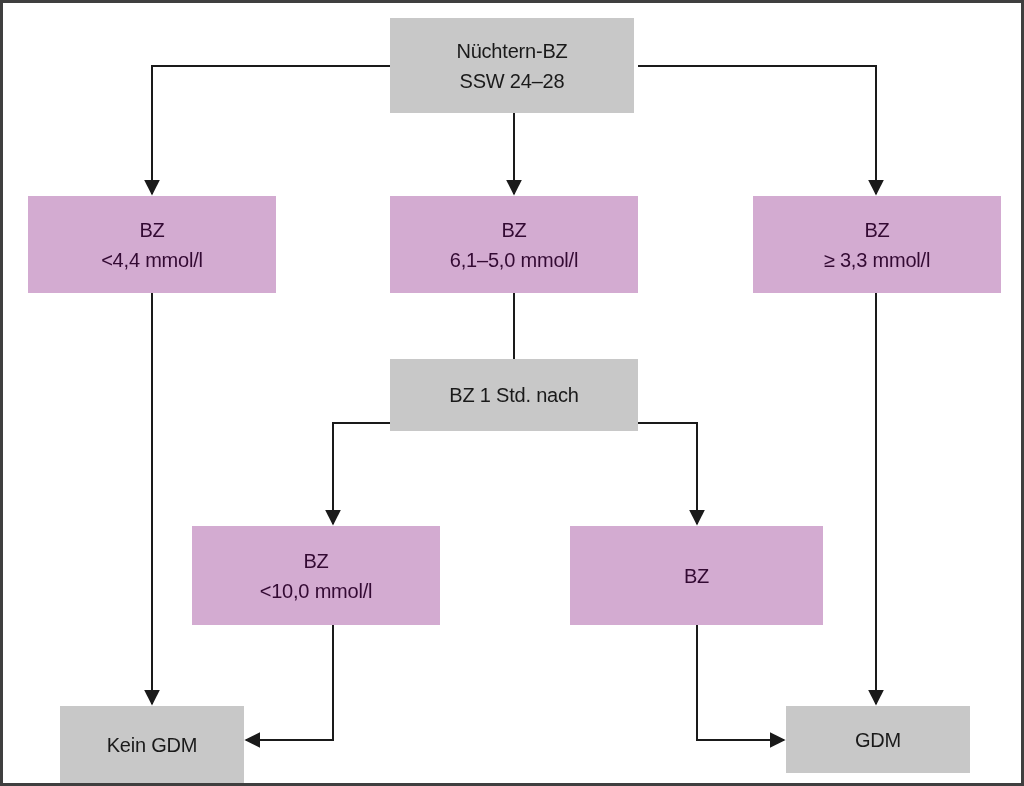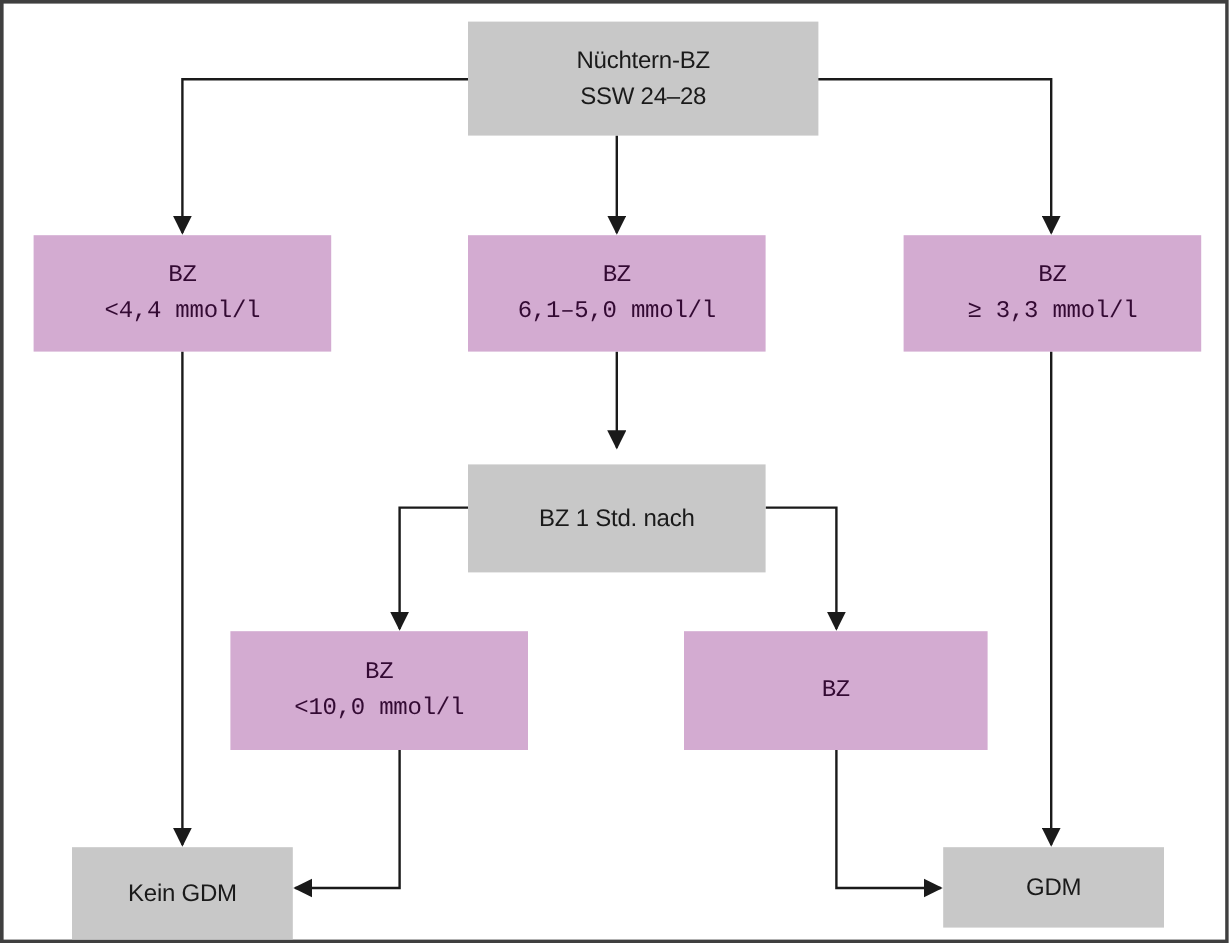--- a/index.html
+++ b/index.html
@@ -45,21 +45,20 @@
     line-height:30px;
     letter-spacing:-0.2px;
   }
   .node.gray{
     background:var(--node-gray);
     color:var(--text-gray-node);
   }
   .node.purple{
     background:var(--node-purple);
     color:var(--text-purple-node);
-    font-family:Liberation Mono, monospace;
   }
 </style>
 </head>
 <body>
 
 <div class="canvas">
 
   <svg class="wires" viewBox="0 0 1024 786" xmlns="http://www.w3.org/2000/svg">
     <defs>
       <marker id="arrow" viewBox="0 0 10 10" refX="9" refY="5" markerWidth="8" markerHeight="8" orient="auto-start-reverse">
@@ -71,41 +70,41 @@
     <path d="M511,110 V191" marker-end="url(#arrow)"></path>
     <path d="M511,290 V370" marker-end="url(#arrow)"></path>
     <path d="M387,420 H330 V521" marker-end="url(#arrow)"></path>
     <path d="M635,420 H694 V521" marker-end="url(#arrow)"></path>
     <path d="M149,290 V701" marker-end="url(#arrow)"></path>
     <path d="M873,290 V701" marker-end="url(#arrow)"></path>
     <path d="M330,622 V737 H243" marker-end="url(#arrow)"></path>
     <path d="M694,622 V737 H781" marker-end="url(#arrow)"></path>
   </svg>
 
-  <div class="node gray" style="left:387px;top:15px;width:292px;height:95px">
+  <div class="node gray" style="left:387px;top:15px;width:244px;height:95px">
     <span>Nüchtern-BZ</span>
     <span>SSW 24–28</span>
   </div>
 
   <div class="node purple" style="left:25px;top:193px;width:248px;height:97px">
     <span>BZ</span>
     <span>&lt;4,4 mmol/l</span>
   </div>
 
   <div class="node purple" style="left:387px;top:193px;width:248px;height:97px">
     <span>BZ</span>
     <span>6,1–5,0 mmol/l</span>
   </div>
 
   <div class="node purple" style="left:750px;top:193px;width:248px;height:97px">
     <span>BZ</span>
     <span>≥ 3,3 mmol/l</span>
   </div>
 
-  <div class="node gray" style="left:387px;top:384px;width:248px;height:90px">
+  <div class="node gray" style="left:387px;top:356px;width:248px;height:72px">
     <span>BZ 1 Std. nach</span>
   </div>
 
   <div class="node purple" style="left:189px;top:523px;width:248px;height:99px">
     <span>BZ</span>
     <span>&lt;10,0 mmol/l</span>
   </div>
 
   <div class="node purple" style="left:567px;top:523px;width:253px;height:99px">
     <span>BZ</span>

